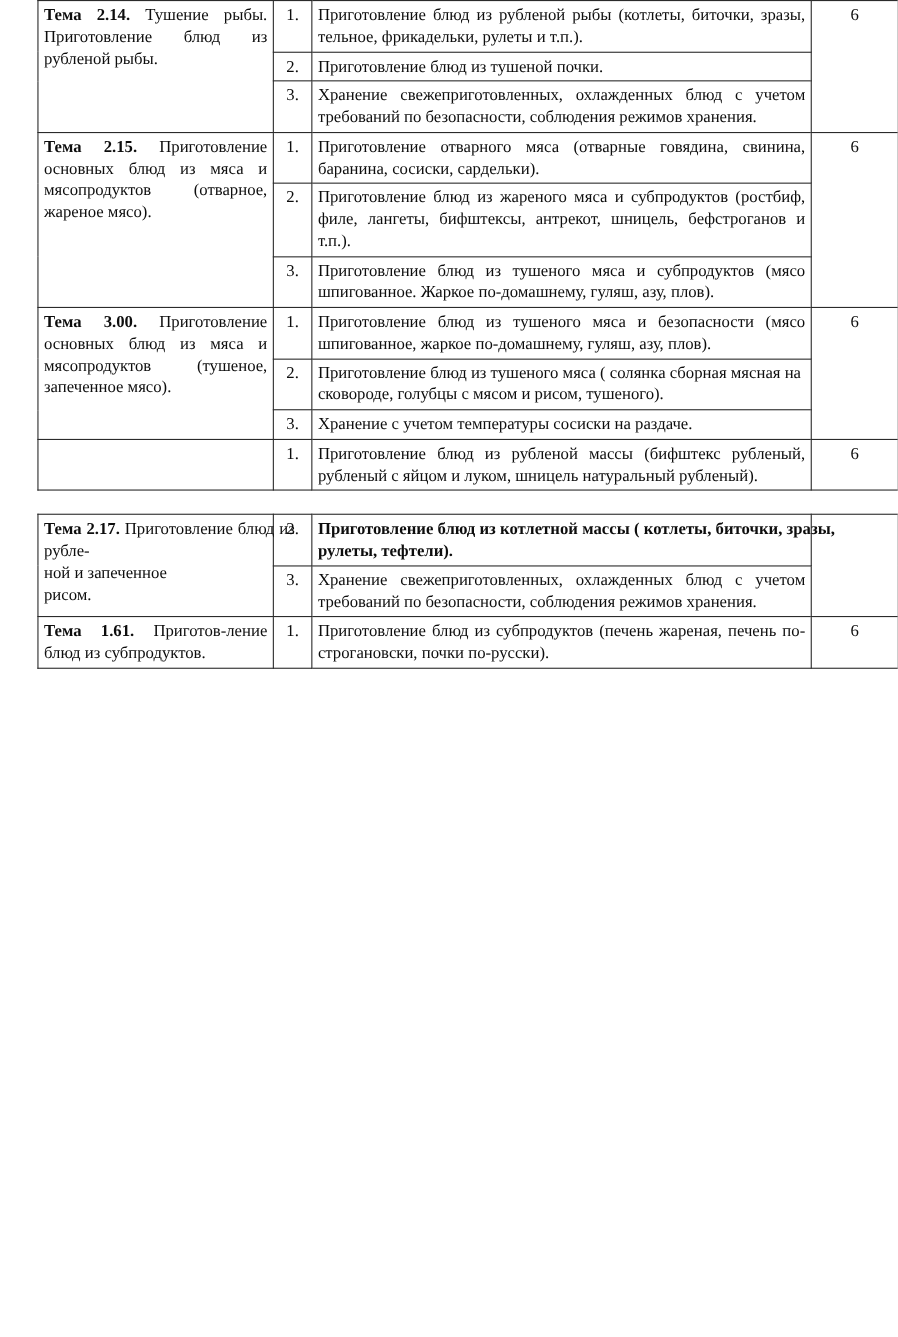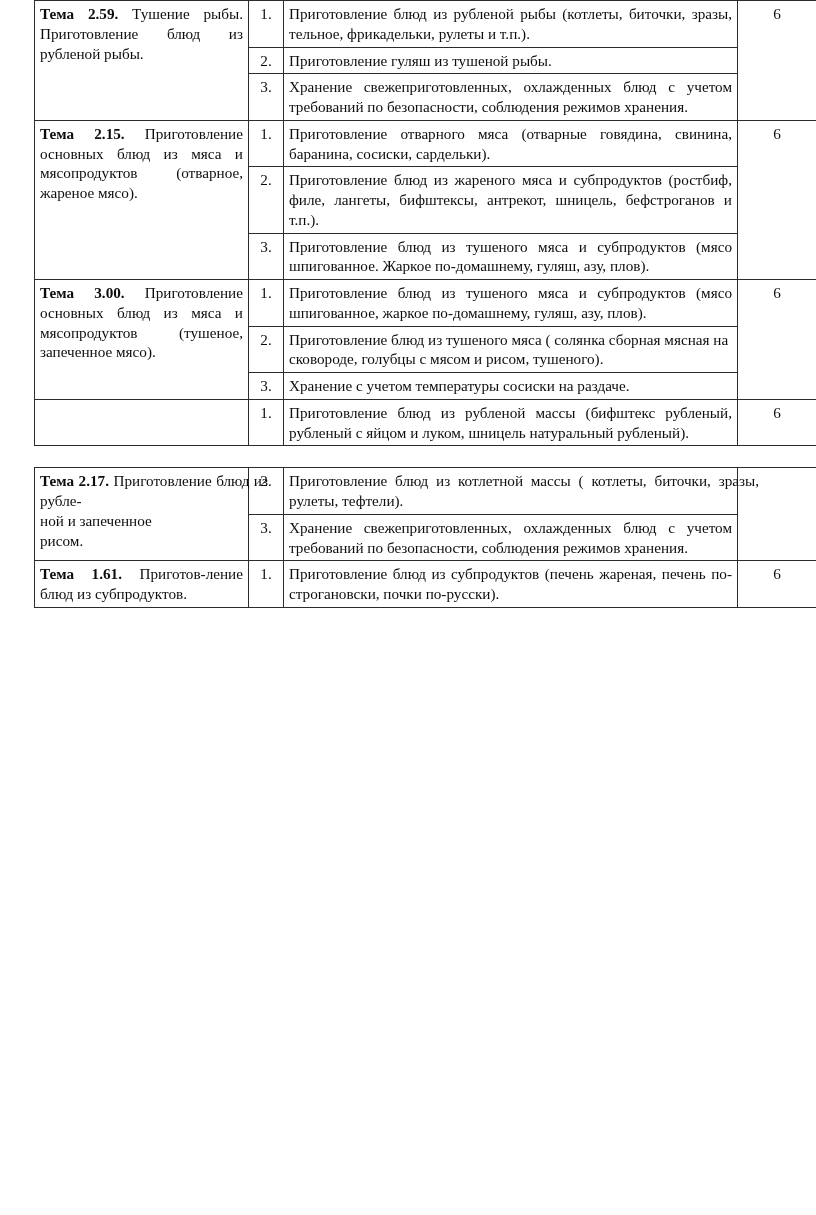--- a/index.html
+++ b/index.html
@@ -82,49 +82,50 @@
     display: block;
     width: 228px;
     text-align: justify;
     text-justify: inter-word;
   }
   .overflow-desc .inner {
     display: block;
     width: 470px;
     text-align: justify;
     text-justify: inter-word;
+    font-weight: bold;
   }
 
   .table-gap { height: 21px; }
 </style>
 </head>
 <body>
 
 <div class="page">
 
   <table class="doc-table">
     <colgroup>
       <col class="c-topic">
         <col class="c-num">
         <col class="c-desc">
         <col class="c-hours">
     </colgroup>
     <tbody>
 
       <tr>
         <td class="cell-topic" rowspan="3">
-          <b>Тема 2.59.</b><span> Тушение рыбы. Приготовление блюд из рубленой рыбы.</span>
+          <b>Тема 2.14.</b><span> Тушение рыбы. Приготовление блюд из рубленой рыбы.</span>
         </td>
         <td class="cell-num">1.</td>
         <td class="cell-desc">Приготовление блюд из рубленой рыбы (котлеты, биточки, зразы, тельное, фрикадельки, рулеты  и т.п.).</td>
         <td class="cell-hours" rowspan="3">6</td>
       </tr>
       <tr>
         <td class="cell-num">2.</td>
-        <td class="cell-desc nojust">Приготовление гуляш из тушеной рыбы.</td>
+        <td class="cell-desc nojust">Приготовление блюд из тушеной почки.</td>
       </tr>
       <tr>
         <td class="cell-num">3.</td>
         <td class="cell-desc">Хранение свежеприготовленных, охлажденных блюд с учетом требований по безопасности, соблюдения режимов хранения.</td>
       </tr>
 
       <tr>
         <td class="cell-topic" rowspan="3">
           <b>Тема                     2.15.</b><span> Приготовление основных блюд из мяса и мясопродуктов (отварное, жареное мясо).</span>
         </td>
@@ -139,21 +140,21 @@
       <tr>
         <td class="cell-num">3.</td>
         <td class="cell-desc">Приготовление блюд из тушеного мяса и субпродуктов (мясо шпигованное. Жаркое по-домашнему, гуляш, азу, плов).</td>
       </tr>
 
       <tr>
         <td class="cell-topic" rowspan="3">
           <b>Тема                     3.00.</b><span> Приготовление основных блюд из мяса и мясопродуктов (тушеное, запеченное мясо).</span>
         </td>
         <td class="cell-num">1.</td>
-        <td class="cell-desc"> Приготовление блюд из тушеного мяса и субпродуктов (мясо шпигованное, жаркое по-домашнему, гуляш, азу, плов).</td>
+        <td class="cell-desc"> Приготовление блюд из тушеного мяса и безопасности (мясо шпигованное, жаркое по-домашнему, гуляш, азу, плов).</td>
         <td class="cell-hours" rowspan="3">6</td>
       </tr>
       <tr>
         <td class="cell-num">2.</td>
         <td class="cell-desc nojust">Приготовление блюд из тушеного мяса ( солянка сборная мясная на сковороде, голубцы с мясом и рисом, тушеного).</td>
       </tr>
       <tr>
         <td class="cell-num">3.</td>
         <td class="cell-desc nojust">Хранение с учетом  температуры сосиски на раздаче.</td>
       </tr>

